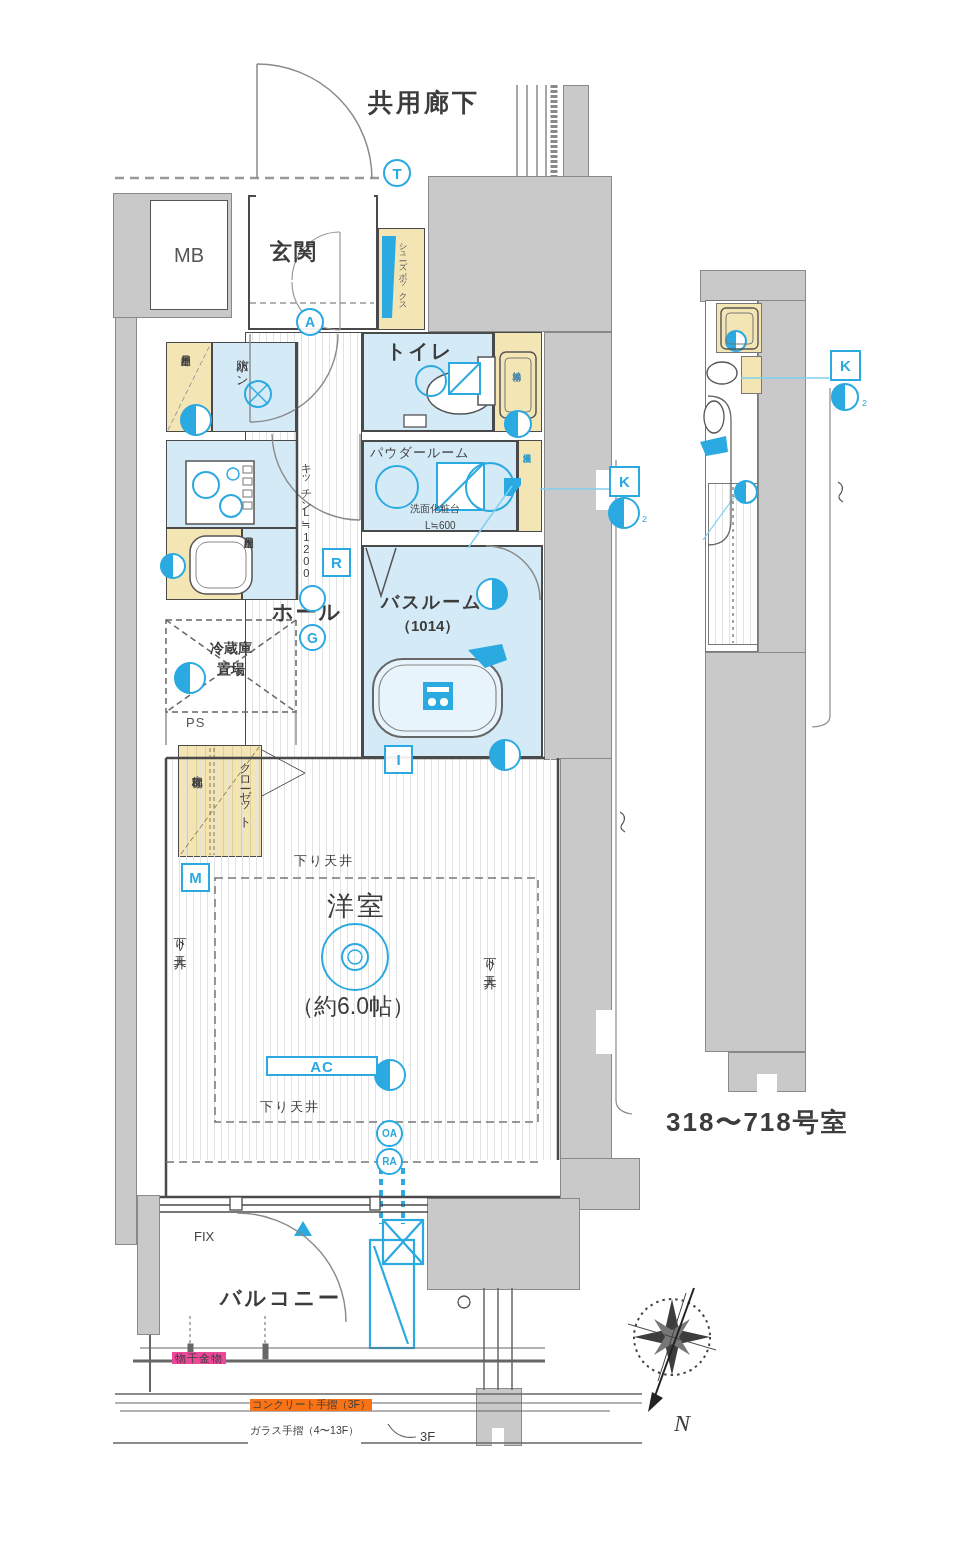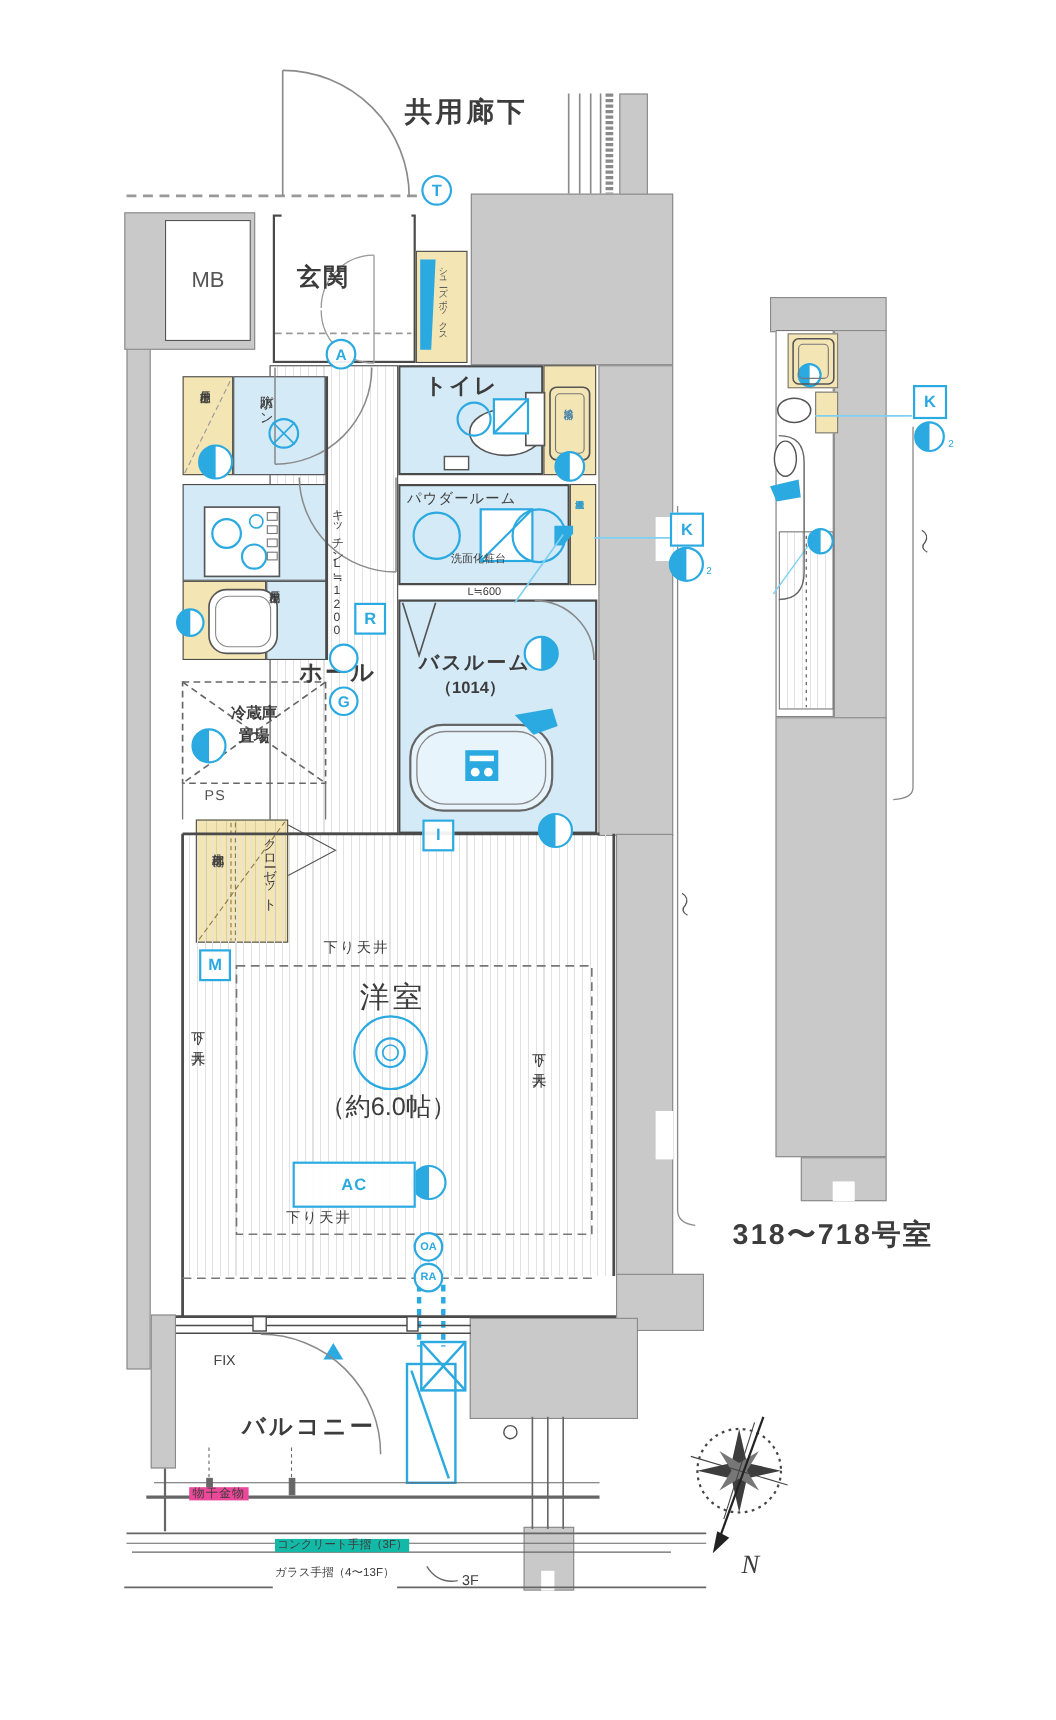--- a/index.html
+++ b/index.html
@@ -332,21 +332,21 @@
   </svg>
 
   <div class="lab" style="left:368px;top:88px;font-size:25px;letter-spacing:3px;font-weight:bold;">共用廊下</div>
   <div class="lab ctr" style="left:150px;top:200px;width:78px;height:110px;font-size:20px;color:#555;">MB</div>
   <div class="lab" style="left:270px;top:240px;font-size:22px;letter-spacing:2px;font-weight:bold;">玄関</div>
   <div class="lab vert" style="left:398px;top:237px;font-size:8.5px;color:#555;height:88px;letter-spacing:0;">シューズボックス</div>
   <div class="lab" style="left:386px;top:340px;font-size:20px;letter-spacing:2px;font-weight:bold;">トイレ</div>
   <div class="lab vert" style="left:512px;top:364px;font-size:9px;color:#3a7ca8;height:50px;">給湯器</div>
   <div class="lab" style="left:370px;top:446px;font-size:13px;letter-spacing:1px;font-weight:normal;">パウダールーム</div>
   <div class="lab" style="left:410px;top:503px;font-size:10px;">洗面化粧台</div>
-  <div class="lab" style="left:425px;top:533px;font-size:10px;">L≒600</div>
+  <div class="lab" style="left:425px;top:520px;font-size:10px;">L≒600</div>
   <div class="lab vert" style="left:521px;top:448px;font-size:8px;color:#2f9cc9;height:80px;letter-spacing:0;">洗濯機置場</div>
   <div class="lab" style="left:381px;top:592px;font-size:18px;letter-spacing:2px;font-weight:bold;">バスルーム</div>
   <div class="lab" style="left:396px;top:618px;font-size:15px;font-weight:bold;">（1014）</div>
   <div class="lab" style="left:272px;top:600px;font-size:21px;letter-spacing:2px;font-weight:bold;">ホール</div>
   <div class="lab vert" style="left:300px;top:456px;font-size:11px;height:135px;letter-spacing:0;">キッチンL≒1200</div>
   <div class="lab vert" style="left:235px;top:350px;font-size:12px;height:75px;">防水パン</div>
   <div class="lab vert" style="left:180px;top:348px;font-size:10px;height:80px;letter-spacing:0;">上部吊戸棚</div>
   <div class="lab vert" style="left:243px;top:530px;font-size:10px;height:68px;letter-spacing:0;">上部吊戸棚</div>
   <div class="lab ctr" style="left:166px;top:641px;width:130px;font-size:14px;font-weight:bold;">冷蔵庫</div>
   <div class="lab ctr" style="left:166px;top:662px;width:130px;font-size:14px;font-weight:bold;">置場</div>
@@ -355,34 +355,34 @@
   <div class="lab vert" style="left:191px;top:766px;font-size:11px;height:70px;">上部枕棚</div>
   <div class="lab" style="left:327px;top:891px;font-size:27px;letter-spacing:3px;font-weight:normal;">洋室</div>
   <div class="lab" style="left:291px;top:994px;font-size:23px;font-weight:normal;">（約6.0帖）</div>
   <div class="lab" style="left:294px;top:854px;font-size:13px;letter-spacing:2px;">下り天井</div>
   <div class="lab vert" style="left:172px;top:928px;font-size:13px;height:90px;">下り天井</div>
   <div class="lab vert" style="left:482px;top:948px;font-size:13px;height:90px;">下り天井</div>
   <div class="lab" style="left:260px;top:1100px;font-size:13px;letter-spacing:2px;">下り天井</div>
   <div class="lab" style="left:194px;top:1230px;font-size:13px;color:#444;">FIX</div>
   <div class="lab" style="left:220px;top:1286px;font-size:21px;letter-spacing:3px;font-weight:bold;">バルコニー</div>
   <div class="lab" style="left:172px;top:1352px;font-size:11px;letter-spacing:1px;background:#ec4899;padding:0 3px;">物干金物</div>
-  <div class="lab" style="left:250px;top:1399px;font-size:10.5px;background:#14b8a6;padding:0 2px;">コンクリート手摺（3F）</div>
+  <div class="lab" style="left:250px;top:1399px;font-size:10.5px;background:#f97316;padding:0 2px;">コンクリート手摺（3F）</div>
   <div class="lab" style="left:248px;top:1413px;font-size:10.5px;background:#fff;padding:12px 2px;">ガラス手摺（4〜13F）</div>
   <div class="lab" style="left:420px;top:1430px;font-size:13px;">3F</div>
   <div class="lab" style="left:666px;top:1108px;font-size:26px;letter-spacing:2px;font-weight:bold;">318〜718号室</div>
   <div class="lab" style="left:674px;top:1410px;font-size:24px;font-family:'Liberation Serif',serif;font-style:italic;">N</div>
 
   <div class="mk circ" style="left:383px;top:159px;width:28px;height:28px;font-size:15px;">T</div>
   <div class="mk circ" style="left:296px;top:308px;width:28px;height:28px;font-size:14px;">A</div>
   <div class="mk" style="left:322px;top:548px;width:29px;height:29px;font-size:15px;">R</div>
   <div class="mk circ" style="left:299px;top:585px;width:27px;height:27px;"></div>
   <div class="mk circ" style="left:299px;top:624px;width:27px;height:27px;font-size:14px;">G</div>
   <div class="mk" style="left:384px;top:745px;width:29px;height:29px;font-size:15px;">I</div>
   <div class="mk" style="left:181px;top:863px;width:29px;height:29px;font-size:15px;">M</div>
   <div class="mk" style="left:609px;top:466px;width:31px;height:31px;font-size:15px;">K</div>
   <div class="lab acc" style="left:642px;top:514px;font-size:9px;z-index:7;">2</div>
   <div class="mk" style="left:830px;top:350px;width:31px;height:31px;font-size:15px;">K</div>
   <div class="lab acc" style="left:862px;top:398px;font-size:9px;z-index:7;">2</div>
   <div class="mk circ" style="left:376px;top:1120px;width:27px;height:27px;font-size:10px;">OA</div>
   <div class="mk circ" style="left:376px;top:1148px;width:27px;height:27px;font-size:10px;">RA</div>
-  <div class="mk" style="left:266px;top:1056px;width:112px;height:42px;font-size:15px;letter-spacing:1px;">AC</div>
+  <div class="mk" style="left:266px;top:1056px;width:112px;height:20px;font-size:15px;letter-spacing:1px;">AC</div>
 
 </div>
 
 </body></html>

